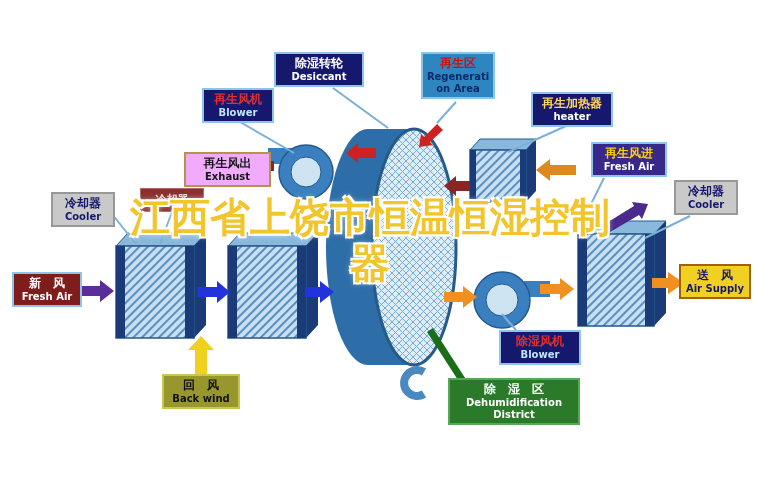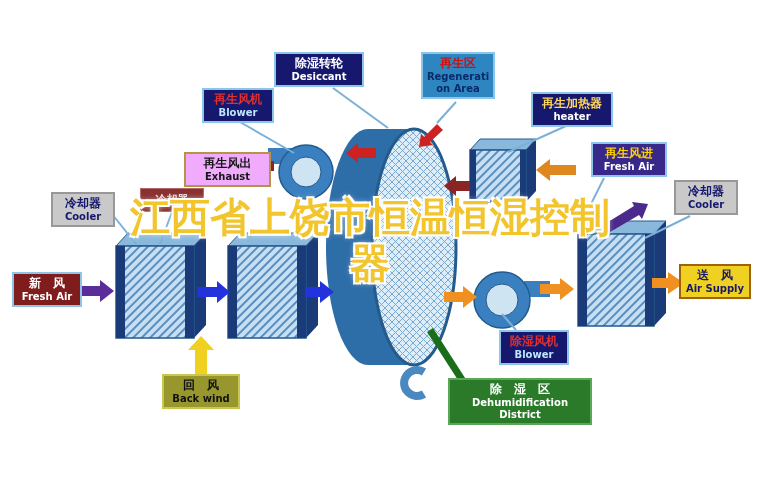--- a/index.html
+++ b/index.html
@@ -29,24 +29,24 @@
   #lbl-exhaust       { left:164px; top:152px; width:87px;  background:#f0abfc; border:2px solid #b8924a; color:#161616;margin-left:20px; }
   #lbl-regen-fresh   { left:591px; top:142px; width:76px;  background:#38288a; border:2px solid #8ec4e8; }
   #lbl-regen-fresh .zh { color:#ffd000; }
   #lbl-regen-fresh .en { color:#ffffff; }
   #lbl-cooler-left   { left:51px;  top:192px; width:64px;  background:#c9c9c9; border:2px solid #989898; color:#16186e; }
   #lbl-cooler-small  { left:140px; top:188px; width:64px;  background:#8a3030; border:1px solid #b06868; color:#eadada; }
   #lbl-cooler-small .zh { font-size:11px; line-height:18px; }
   #lbl-cooler-right  { left:674px; top:180px; width:64px;  background:#c9c9c9; border:2px solid #989898; color:#16186e; }
   #lbl-fresh-air     { left:12px;   top:272px; width:70px;  background:#7f1d1d; border:2px solid #8ec4e8; color:#ffffff; }
   #lbl-back-wind     { left:162px; top:374px; width:78px;  background:#97972e; border:2px solid #c8c850; color:#111111; }
-  #lbl-dehum-blower  { left:499px; top:330px; width:70px;  background:#16186e; border:2px solid #8ec4e8; }
+  #lbl-dehum-blower  { left:499px; top:330px; width:82px;  background:#16186e; border:2px solid #8ec4e8; }
   #lbl-dehum-blower .zh { color:#e03030; }
   #lbl-dehum-blower .en { color:#bfe6ff; }
-  #lbl-dehum-district{ left:448px; top:378px; width:144px; background:#2a7a2a; border:2px solid #58a858; color:#ffffff; }
+  #lbl-dehum-district{ left:448px; top:378px; width:132px; background:#2a7a2a; border:2px solid #58a858; color:#ffffff; }
   #lbl-air-supply    { left:679px; top:264px; width:72px;  background:#f0d020; border:2px solid #a16207; color:#16186e; }
 
   .watermark {
     position:absolute; left:60px; top:194px; width:620px; z-index:30;
     text-align:center; font-weight:bold; font-size:40px; line-height:46px;
     color:#f2c52d; pointer-events:none;
     text-shadow:-2px -2px 0 #fff, 2px -2px 0 #fff, -2px 2px 0 #fff, 2px 2px 0 #fff, 0 0 6px #ffffff;
   }
 </style>
 </head>

